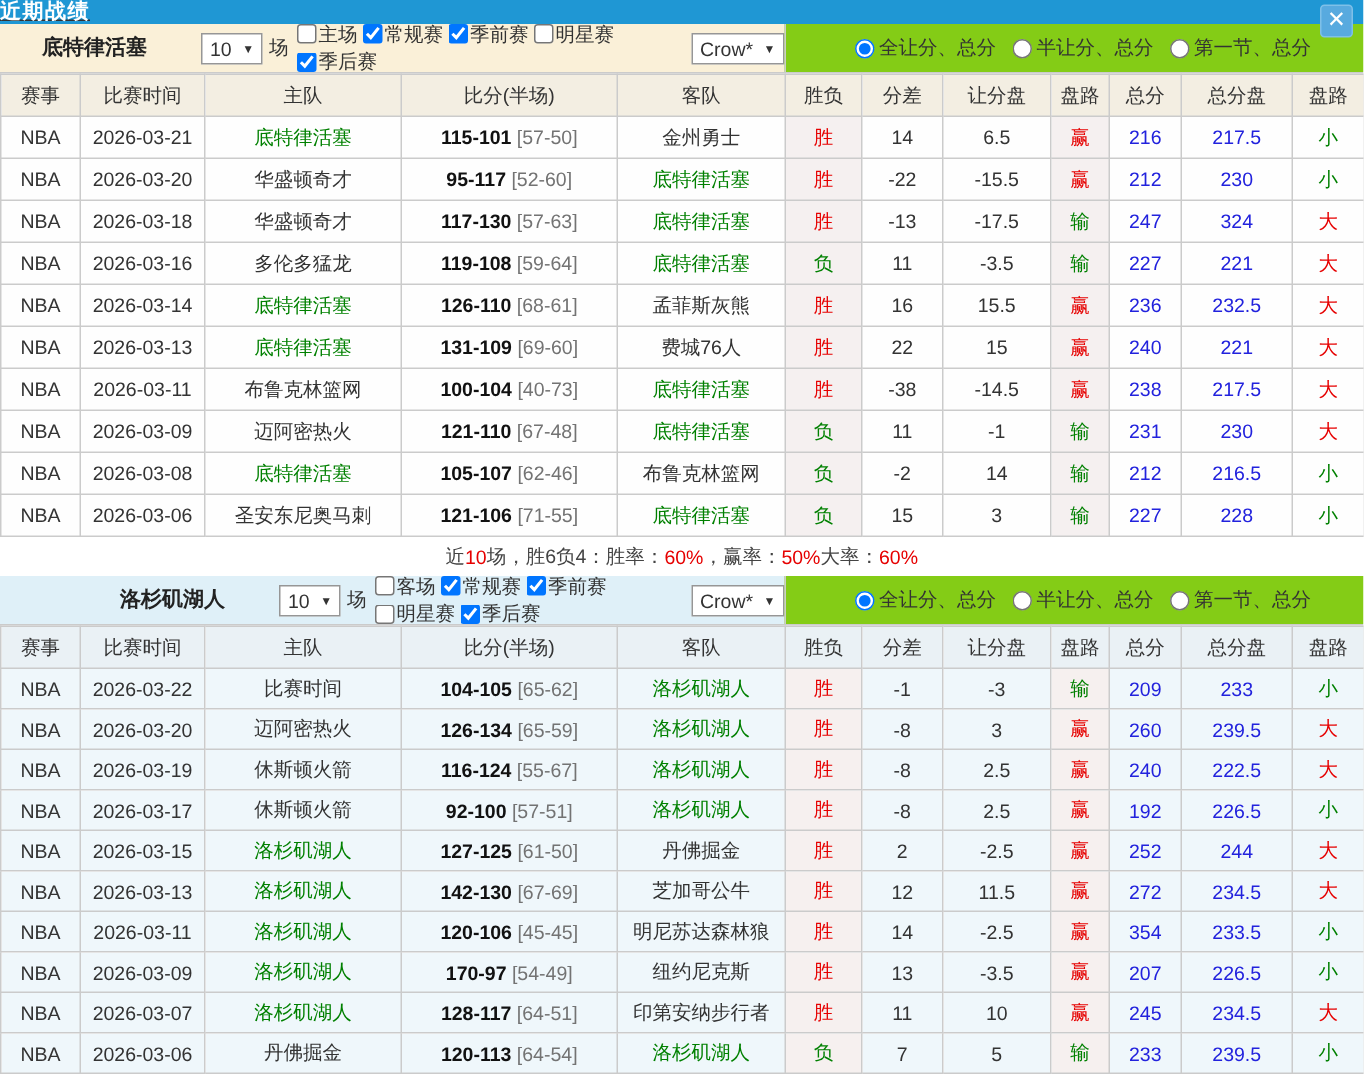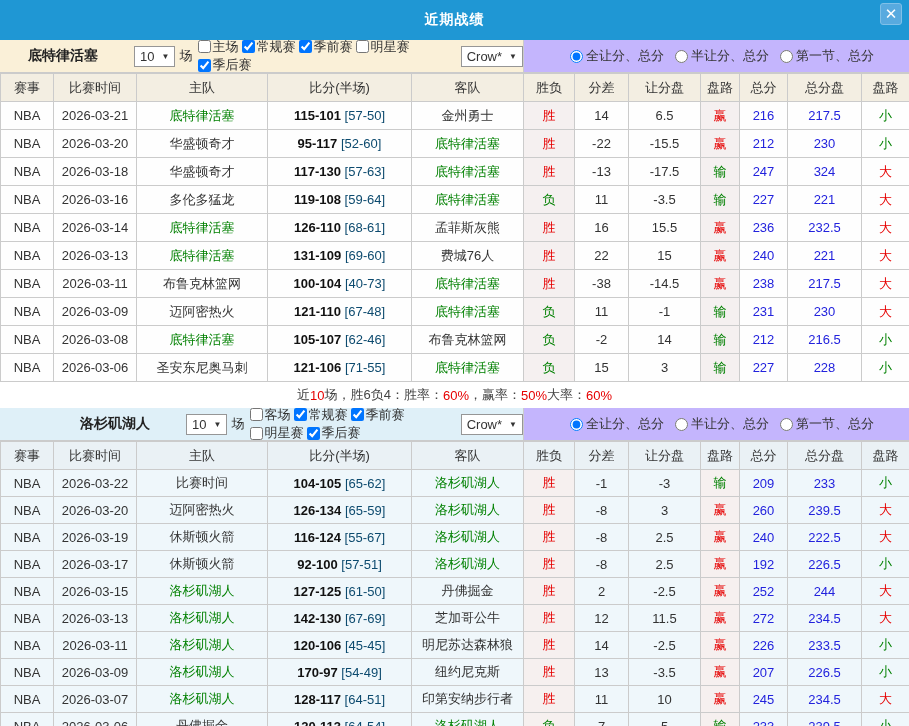--- a/index.html
+++ b/index.html
@@ -2,33 +2,33 @@
 <html><head>
 <meta charset="utf-8">
 <style>
   * { box-sizing: border-box; }
   html,body { margin:0; padding:0; }
   body {
     width:909px; height:726px; overflow:hidden; background:#fff;
     font-family:"Liberation Sans","DejaVu Sans",sans-serif; font-size:13px; color:#333;
   }
   .titlebar {
-    height:40px; background:#1F97D4; position:relative;
-    display:flex; align-items:center; justify-content:center;
+    height:16px; background:#1F97D4; position:relative;
+    display:flex; align-items:center; justify-content:flex-start;text-decoration:underline;
   }
   .titlebar .title { color:#fff; font-weight:bold; font-size:14px; letter-spacing:1px; }
   .close-btn {
     position:absolute; right:7px; top:3px; width:22px; height:22px;
     background:#58AADF; border:1px solid #7FC0E8; border-radius:3px; cursor:pointer;
     color:#fff; font-size:15px; font-weight:bold; line-height:20px; text-align:center;
   }
   .ctrlbar { display:flex; height:33px; border-bottom:1px solid #CBCBCB; }
   .ctrl-left { flex:0 0 523px; display:flex; align-items:center; }
   .ctrl-right {
-    flex:1; border-left:1px solid #CBCBCB; background:#c4b5fd;
+    flex:1; border-left:1px solid #CBCBCB; background:#84cc16;
     display:flex; align-items:center; justify-content:center;
   }
   .p0 .ctrl-left { background:#FAF0D8; }
   .p1 .ctrl-left { background:#DFF0F8; }
   .team-name { font-weight:bold; font-size:14px; color:#222; margin:0 36px 0 28px; white-space:nowrap; }
   .p1 .team-name { margin-left:80px; }
   .sel {
     display:inline-flex; align-items:center; gap:7px; background:#fff;
     border:1px solid #969696; padding:1px 5px; height:21px; cursor:pointer; white-space:nowrap;
   }
@@ -45,21 +45,21 @@
   .p0 thead th { background:#F3EEE2; color:#333; }
   .p1 thead th { background:#EAF1F5; color:#333; }
   .p0 tbody td { background:#FEFEFE; }
   .p1 tbody td { background:#EFF7FB; height:27px; }
   .p0 tbody td.hl { background:#F5F0F0; }
   .p1 tbody td.hl { background:#F6F0EF; }
   td.red  { color:#E60000; }
   td.green{ color:#008000; }
   td.blue { color:#2222DD; }
   td b { color:#111; font-weight:bold; }
-  td .half { color:#0c4a6e; }
+  td .half { color:#737373; }
   td .team { color:#008000; }
   .summary-row {
     height:26px; border-bottom:0; background:#fff;
     display:flex; align-items:center; justify-content:center; font-size:13px; color:#444;
   }
   .summary-row .red { color:#E60000; }
 </style>
 </head>
 <body>
 
@@ -465,21 +465,21 @@
         <tr>
           <td>NBA</td>
           <td>2026-03-11</td>
           <td><span class="team">洛杉矶湖人</span></td>
           <td><b>120-106</b><span class="half"> [45-45]</span></td>
           <td><span>明尼苏达森林狼</span></td>
           <td class="red hl">胜</td>
           <td>14</td>
           <td>-2.5</td>
           <td class="red hl">赢</td>
-          <td class="blue">226</td>
+          <td class="blue">354</td>
           <td class="blue">233.5</td>
           <td class="green">小</td>
         </tr>
         <tr>
           <td>NBA</td>
           <td>2026-03-09</td>
           <td><span class="team">洛杉矶湖人</span></td>
           <td><b>170-97</b><span class="half"> [54-49]</span></td>
           <td><span>纽约尼克斯</span></td>
           <td class="red hl">胜</td>

